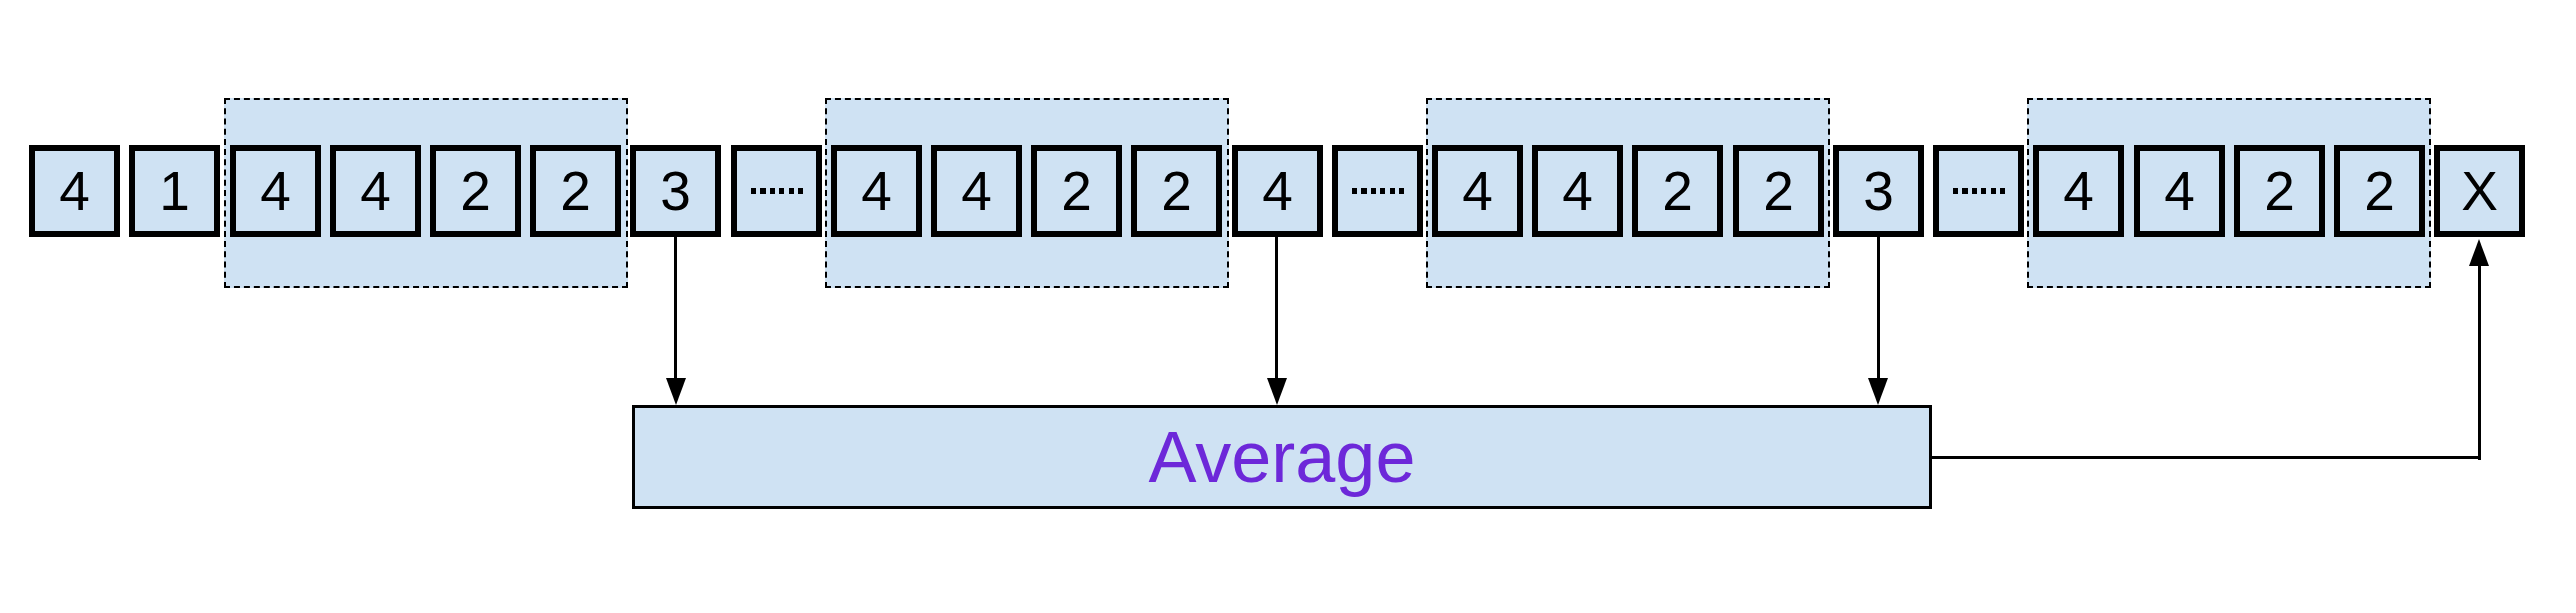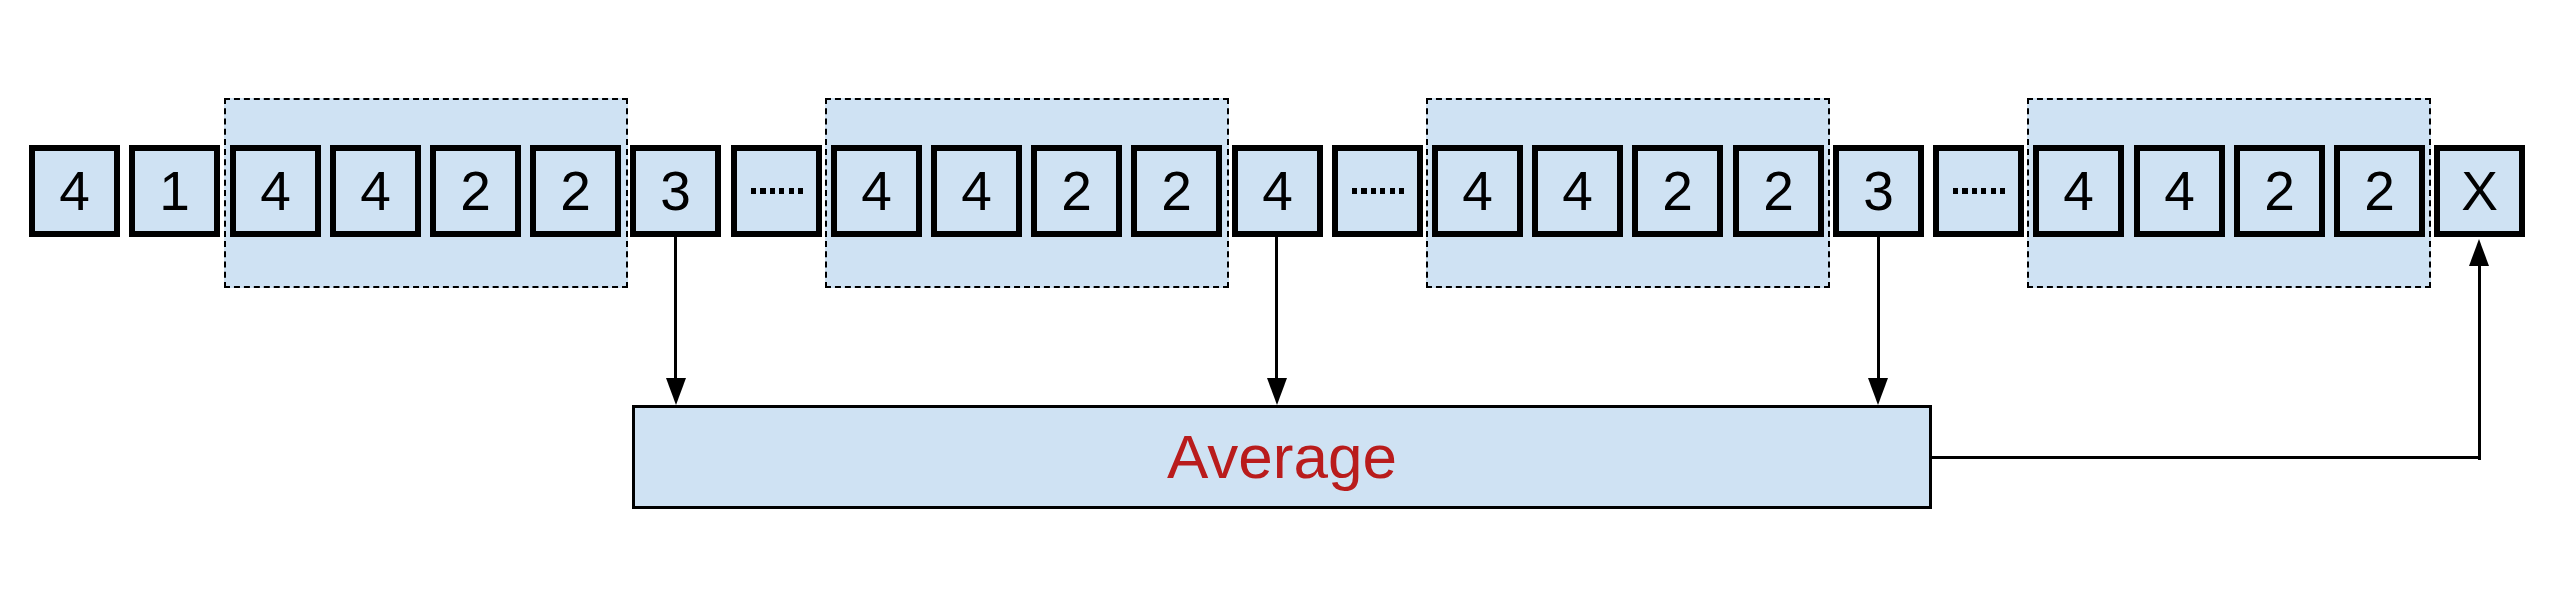--- a/index.html
+++ b/index.html
@@ -73,23 +73,23 @@
     width: 1300px;
     height: 104px;
     background: var(--fill, #cfe2f3);
     border: 3.4px solid #000000;
     box-sizing: border-box;
     display: flex;
     align-items: center;
     justify-content: center;
   }
   #average-box span {
-    font-size: 62px;
+    font-size: 72px;
     line-height: 1;
-    color: #b91c1c;
+    color: #6d28d9;
   }
 </style>
 </head>
 <body>
 
 <div id="canvas" style="--fill: #cfe2f3;">
   <div id="average-box">
     <span>Average</span>
   </div>
 <div class="group" style="left: 224px; width: 404px;"></div>

